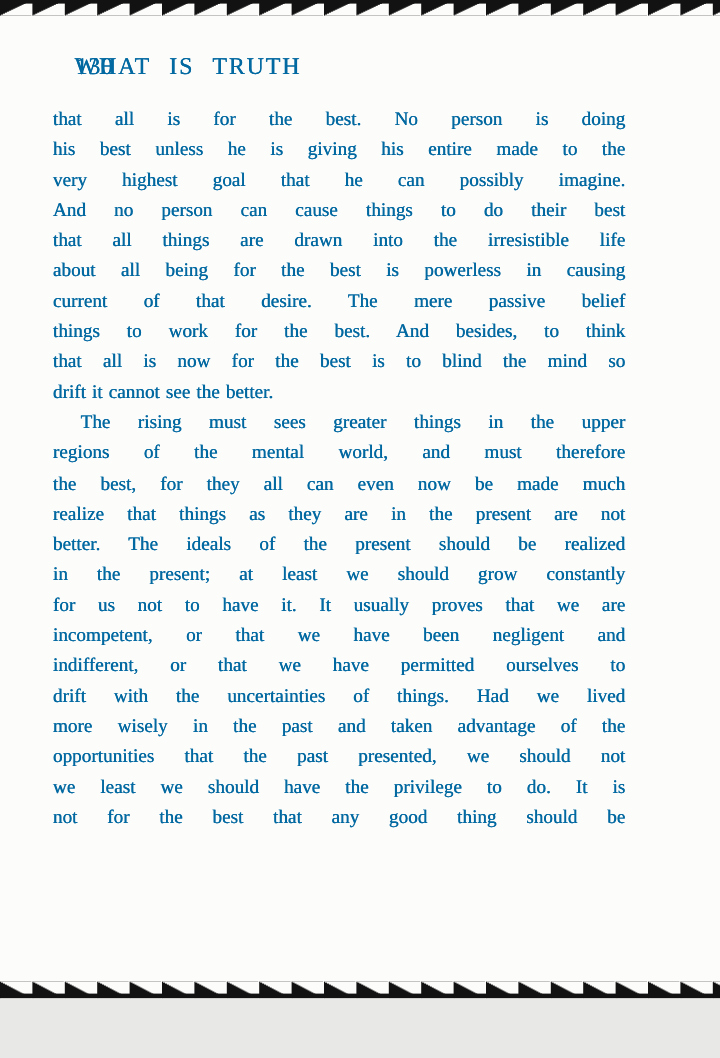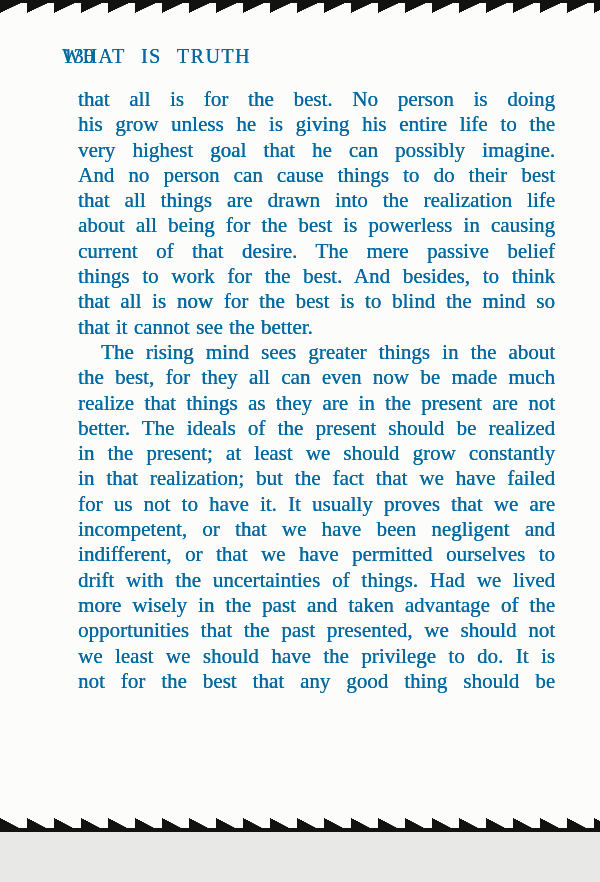--- a/index.html
+++ b/index.html
@@ -67,23 +67,23 @@
     text-align: left;
     letter-spacing: 1.5px;
     word-spacing: 9px;
     text-shadow: 0.3px 0 0 currentColor;
   }
 
   
   .text-block {
     position: absolute;
     top: 87px;
-    left: 78px;
+    left: 44px;
     width: 477px;
-    font-size: 21px;
+    font-size: 16px;
   }
   .paragraph {
     margin: 0;
   }
   .line {
     line-height: 25.3px;
     text-align: justify;
     text-align-last: justify;
     word-spacing: 1px;
     white-space: nowrap; 
@@ -104,37 +104,37 @@
   <div class="scan-edge scan-edge-top"></div>
 
   <div class="header">
     <span class="page-number">130</span>
     <div class="running-head">WHAT IS TRUTH</div>
   </div>
 
   <div class="text-block">
       <div class="paragraph">
         <div class="line">that all is for the best.  No person is doing</div>
-        <div class="line">his grow unless he is giving his entire life to the</div>
+        <div class="line">his best unless he is giving his entire made to the</div>
         <div class="line">very highest goal that he can possibly imagine.</div>
         <div class="line">And no person can cause things to do their best</div>
-        <div class="line">that all things are drawn into the realization life</div>
+        <div class="line">that all things are drawn into the irresistible life</div>
         <div class="line">about all being for the best is powerless in causing</div>
         <div class="line">current of that desire.  The mere passive belief</div>
         <div class="line">things to work for the best.  And besides, to think</div>
         <div class="line">that all is now for the best is to blind the mind so</div>
-        <div class="line last-flush">that it cannot see the better.</div>
+        <div class="line last-flush">drift it cannot see the better.</div>
       </div>
       <div class="paragraph">
-        <div class="line indent">The rising mind sees greater things in the about</div>
+        <div class="line indent">The rising must sees greater things in the upper</div>
+        <div class="line">regions of the mental world, and must therefore</div>
         <div class="line">the best, for they all can even now be made much</div>
         <div class="line">realize that things as they are in the present are not</div>
         <div class="line">better.  The ideals of the present should be realized</div>
         <div class="line">in the present; at least we should grow constantly</div>
-        <div class="line">in that realization; but the fact that we have failed</div>
         <div class="line">for us not to have it.  It usually proves that we are</div>
         <div class="line">incompetent, or that we have been negligent and</div>
         <div class="line">indifferent, or that we have permitted ourselves to</div>
         <div class="line">drift with the uncertainties of things.  Had we lived</div>
         <div class="line">more wisely in the past and taken advantage of the</div>
         <div class="line">opportunities that the past presented, we should not</div>
         <div class="line">we least we should have the privilege to do.  It is</div>
         <div class="line">not for the best that any good thing should be</div>
       </div>
     </div>

